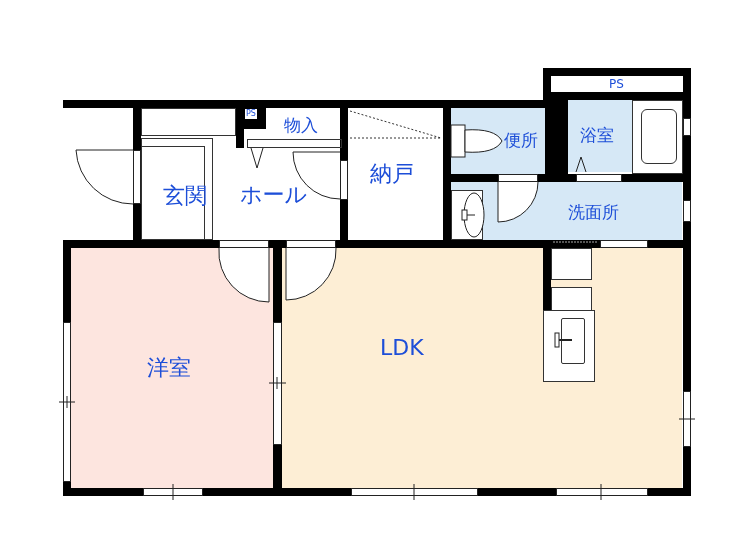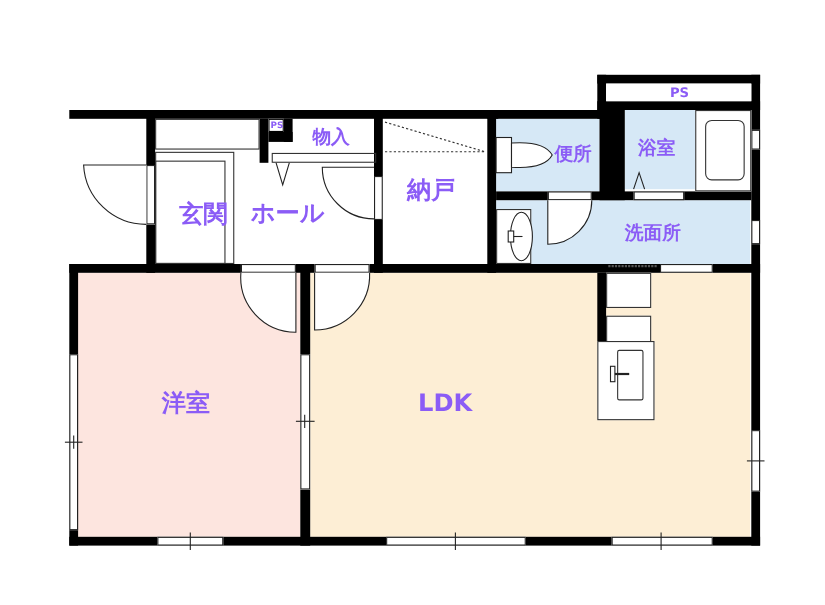--- a/index.html
+++ b/index.html
@@ -1,20 +1,20 @@
 <!DOCTYPE html>
 <html><head>
 <meta charset="utf-8">
 <style>
   html, body { margin: 0; padding: 0; background: #ffffff; }
   body { width: 750px; height: 550px; position: relative; overflow: hidden; font-family: "DejaVu Sans", sans-serif; }
   .abs { position: absolute; }
   .wall { position: absolute; background: #000; }
   .room { position: absolute; }
-  .label { position: absolute; color: #8b5cf6; white-space: nowrap; line-height: 1; font-weight: bold; }
+  .label { position: absolute; color: #1d4ed8; white-space: nowrap; line-height: 1; }
   .lbl-big { font-size: 22px; }
   .lbl-mid { font-size: 17px; }
   .lbl-sm { font-size: 10px; }
   .win { position: absolute; background: #fff; border: 1px solid #222; box-sizing: border-box; }
   .thin { position: absolute; border: 1px solid #333; box-sizing: border-box; background: transparent; }
   svg { position: absolute; left: 0; top: 0; }
 </style>
 </head>
 <body>
 
@@ -128,23 +128,23 @@
       <line x1="269" y1="383" x2="286" y2="383"></line>
         <line x1="277" y1="377" x2="277" y2="389"></line>
       <line x1="173" y1="484" x2="173" y2="500"></line>
       <line x1="414" y1="484" x2="414" y2="500"></line>
       <line x1="601" y1="484" x2="601" y2="500"></line>
       <line x1="679" y1="419" x2="695" y2="419"></line>
     </g>
   </svg>
 
   <span class="label lbl-big" style="left:163px;top:185px;">玄関</span>
-  <span class="label lbl-big" style="left:228px;top:184px;">ホール</span>
+  <span class="label lbl-big" style="left:240px;top:184px;">ホール</span>
   <span class="label lbl-mid" style="left:284px;top:117px;">物入</span>
   <span class="label lbl-sm" style="left:246px;top:110px;font-size:8px;">PS</span>
   <span class="label lbl-big" style="left:370px;top:163px;">納戸</span>
   <span class="label lbl-mid" style="left:504px;top:132px;">便所</span>
   <span class="label lbl-mid" style="left:580px;top:127px;">浴室</span>
   <span class="label lbl-sm" style="left:609px;top:78px;font-size:12px;">PS</span>
   <span class="label lbl-mid" style="left:568px;top:204px;">洗面所</span>
   <span class="label lbl-big" style="left:147px;top:357px;">洋室</span>
-  <span class="label lbl-big" style="left:380px;top:357px;">LDK</span>
+  <span class="label lbl-big" style="left:380px;top:337px;">LDK</span>
 </div>
 
 </body></html>

